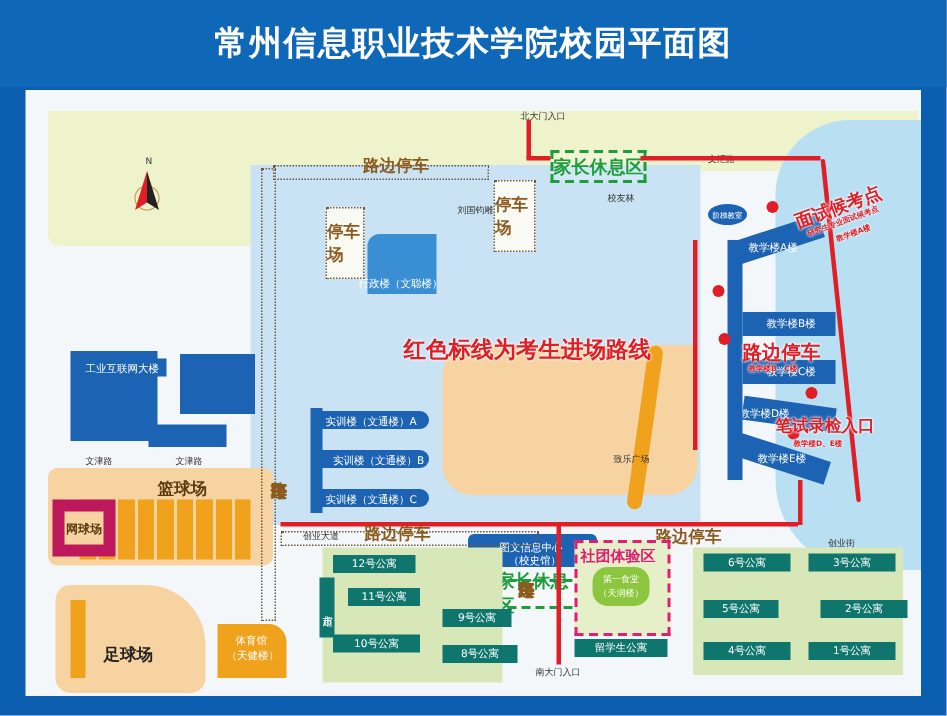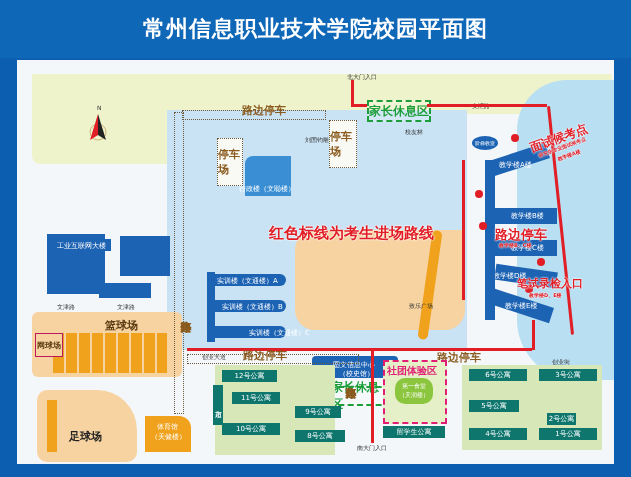--- a/index.html
+++ b/index.html
@@ -48,21 +48,21 @@
   <div class="bldg" style="left:36px;top:179px;width:58px;height:12px;"></div>
   <div class="wlbl" style="left:40px;top:181px;">工业互联网大楼</div>
   <div class="bldg" style="left:103px;top:176px;width:50px;height:40px;"></div>
   <div class="bldg" style="left:82px;top:223px;width:52px;height:15px;"></div>
   <div class="lbl" style="left:40px;top:243px;">文津路</div>
   <div class="lbl" style="left:100px;top:243px;">文津路</div>
 
   <div class="abs" style="left:15px;top:252px;width:150px;height:65px;background:#f7d3a1;border-radius:6px;"></div>
   <div class="abs" style="left:88px;top:258px;font-weight:bold;font-size:11px;color:#5a3a10;">篮球场</div>
   <div class="abs" style="left:36px;top:273px;width:114px;height:40px;background:repeating-linear-gradient(90deg,#f0a21c 0 11px,#f7d3a1 11px 13px);"></div>
-  <div class="abs" style="left:18px;top:273px;width:26px;height:22px;background:#f7d3a1;border:1px solid #be185d;font-size:8px;font-weight:bold;color:#5a3a10;display:flex;align-items:center;justify-content:center;">网球场</div>
+  <div class="abs" style="left:18px;top:273px;width:26px;height:22px;background:#f7d3a1;border:8px solid #be185d;font-size:8px;font-weight:bold;color:#5a3a10;display:flex;align-items:center;justify-content:center;">网球场</div>
 
   <div class="abs" style="left:20px;top:330px;width:100px;height:72px;background:#f7d3a1;border-radius:10px 40px 10px 10px;"></div>
   <div class="abs" style="left:30px;top:340px;width:10px;height:52px;background:#f0a21c;"></div>
   <div class="abs" style="left:52px;top:369px;font-weight:bold;font-size:11px;color:#222;">足球场</div>
 
   <div class="abs" style="left:128px;top:356px;width:46px;height:36px;background:#f0a21c;border-radius:0 12px 0 0;"></div>
   <div class="wlbl" style="left:140px;top:362px;">体育馆</div>
   <div class="wlbl" style="left:134px;top:372px;">（天健楼）</div>
 
   <div class="abs" style="left:157px;top:52px;width:8px;height:300px;border:1.5px dotted #6b5a40;"></div>
@@ -73,21 +73,21 @@
   <div class="park" style="left:200px;top:78px;width:24px;height:46px;">停车场</div>
   <div class="abs" style="left:228px;top:96px;width:46px;height:40px;background:#3a8fd4;border-radius:8px 0 0 0;"></div>
   <div class="wlbl" style="left:222px;top:124px;">行政楼（文聪楼）</div>
   <div class="lbl" style="left:288px;top:76px;">刘国钧雕像</div>
 
   <div class="bldg" style="left:193px;top:214px;width:76px;height:12px;border-radius:0 6px 6px 0;"></div>
   <div class="wlbl" style="left:200px;top:216px;">实训楼（文通楼）A</div>
   <div class="bldg" style="left:193px;top:240px;width:76px;height:12px;border-radius:0 6px 6px 0;"></div>
   <div class="wlbl" style="left:205px;top:242px;">实训楼（文通楼）B</div>
   <div class="bldg" style="left:193px;top:266px;width:76px;height:12px;border-radius:0 6px 6px 0;"></div>
-  <div class="wlbl" style="left:200px;top:268px;margin-left:32px;">实训楼（文通楼）C</div>
+  <div class="wlbl" style="left:200px;top:268px;">实训楼（文通楼）C</div>
   <div class="bldg" style="left:190px;top:212px;width:8px;height:70px;"></div>
 
   <div class="abs" style="left:278px;top:170px;width:170px;height:100px;background:#f7d3a1;border-radius:20px 0 20px 20px;"></div>
   <div class="abs" style="left:408px;top:170px;width:10px;height:110px;background:#f0a21c;border-radius:6px;transform:rotate(8deg);"></div>
   <div class="lbl" style="left:392px;top:242px;">致乐广场</div>
 
   <div class="bldg" style="left:295px;top:296px;width:86px;height:22px;border-radius:4px;"></div>
   <div class="wlbl" style="left:316px;top:300px;">图文信息中心</div>
   <div class="wlbl" style="left:322px;top:309px;">（校史馆）</div>
   <div class="lbl" style="left:405px;top:315px;">樱花园</div>
@@ -161,16 +161,16 @@
     <span>（天润楼）</span>
   </div>
   <div class="green" style="left:366px;top:366px;width:62px;height:12px;">留学生公寓</div>
   <div class="lbl" style="left:340px;top:384px;">南大门入口</div>
 
   <div class="abs" style="left:445px;top:305px;width:140px;height:85px;background:#d8e7b8;"></div>
   <div class="green" style="left:452px;top:309px;width:58px;height:12px;">6号公寓</div>
   <div class="green" style="left:452px;top:340px;width:50px;height:12px;">5号公寓</div>
   <div class="green" style="left:452px;top:368px;width:58px;height:12px;">4号公寓</div>
   <div class="green" style="left:522px;top:309px;width:58px;height:12px;">3号公寓</div>
-  <div class="green" style="left:530px;top:353px;width:29px;height:12px;">2号公寓</div>
+  <div class="green" style="left:530px;top:340px;width:58px;height:12px;">2号公寓</div>
   <div class="green" style="left:522px;top:368px;width:58px;height:12px;">1号公寓</div>
   <div class="lbl" style="left:535px;top:298px;">创业街</div>
 </div>
 
 </body></html>

